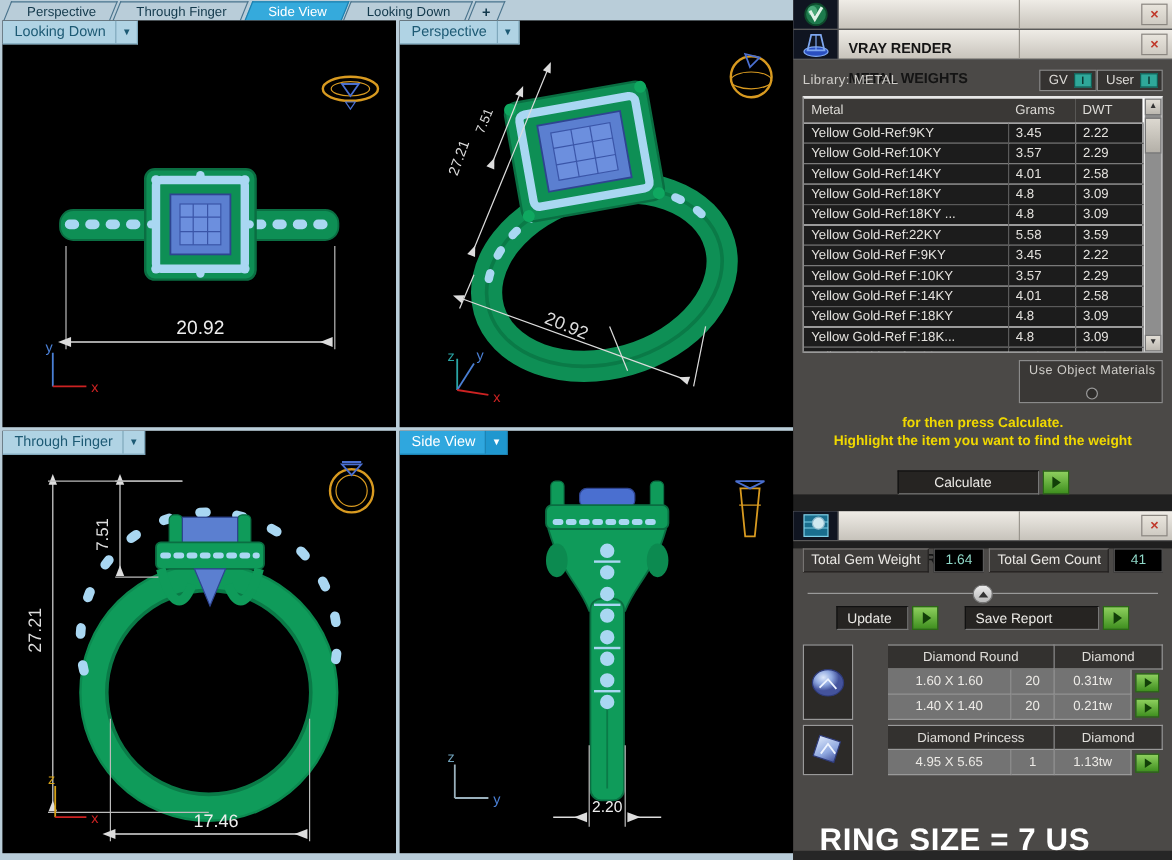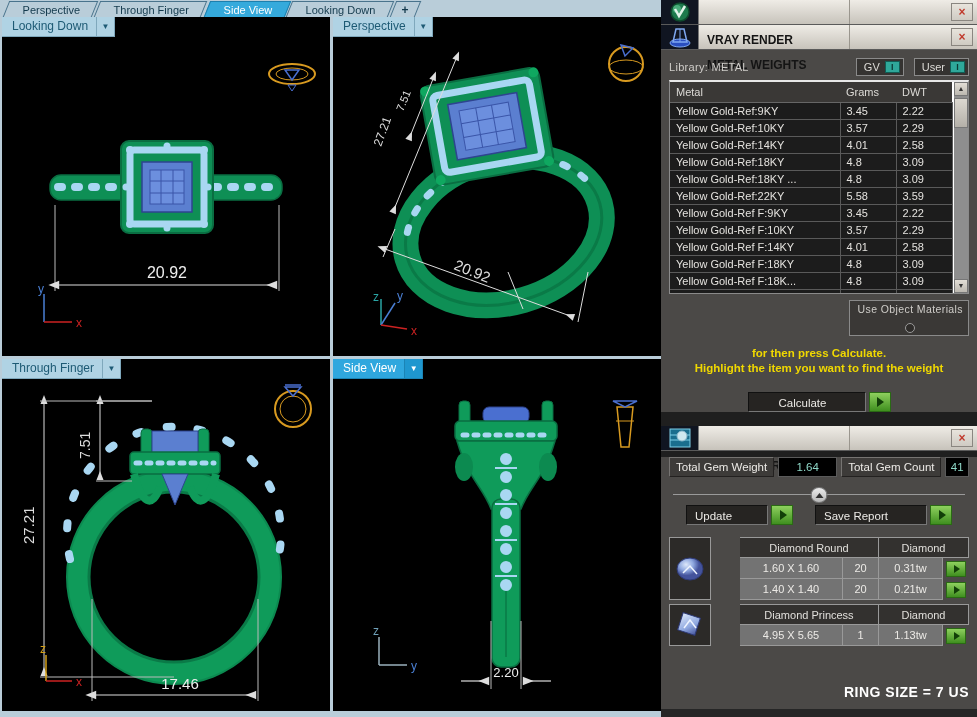--- a/index.html
+++ b/index.html
@@ -43,21 +43,21 @@
                   font-size:12px; font-weight:bold; color:#141414; width:150px;margin-top:40px; }
   .phead .mid { flex:1; border-left:1px solid #9a968e; }
   .phead .xbtn { width:22px; margin:3px 4px; background:linear-gradient(#e8e4dc,#cfcbc3);
                  border:1px solid #8a8680; display:flex; align-items:center; justify-content:center;
                  color:#c0392b; font-size:12px; font-weight:bold; }
 
   .pbody { background:#4b4947; padding:0 8px; }
 
   .lib-row { display:flex; align-items:center; height:30px; padding-top:4px; }
   .lib-row .lib { font-size:11px; color:#cfcdc9; letter-spacing:.3px; }
-  .toggle { display:flex; align-items:center; margin-left:10px; border:1px solid #8a8a8a;
+  .toggle { display:flex; align-items:center; margin-left:0; border:1px solid #8a8a8a;
             background:#353331; padding:2px 3px 2px 7px; gap:5px; }
   .toggle .tlabel { font-size:11px; color:#dddbd7; }
   .toggle .tbox { width:15px; height:12px; background:#2fa89a; border:1px solid #115e55;
                   color:#0c3a34; font-size:9px; font-weight:bold; text-align:center; line-height:11px; }
   .lib-spacer { flex:1; }
 
   .mtable-wrap { position:relative; height:214px; border:1px solid #8a8a8a; border-top:2px solid #e8e8e8;
                  background:#ffffff; overflow:hidden; }
   .mtable { width:282px; border-collapse:collapse; table-layout:fixed; }
   .mtable th { background:#3a3836; color:#dddbd7; font-weight:normal; font-size:11px;
@@ -114,22 +114,22 @@
   .gcell { border:1px solid #999; border-left:none; background:#737373; color:#eceae6;
            font-size:11px; display:flex; align-items:center; justify-content:center; }
   .grow + .grow .gcell { border-top:none; }
   .ghead { background:#33312f; color:#e0deda; }
   .gc-name { flex:1.55; } .gc-mat { flex:1; }
   .gc-size { flex:1.55; } .gc-count { flex:0 0 36px; } .gc-wt { flex:0 0 64px; }
   .gc-btn { flex:0 0 26px; border:none; background:transparent; display:flex; align-items:center; justify-content:center; }
   .gbtn.small { width:20px; height:16px; margin:0; }
   .gbtn.small .tri { border-left-width:6px; border-top-width:4px; border-bottom-width:4px; }
 
-  .ringsize { margin-top:38px; padding-left:14px; color:#fff; font-size:14px; font-weight:bold;
-              letter-spacing:.5px;text-align:right; }
+  .ringsize { margin-top:38px; padding-left:14px; color:#fff; font-size:26px; font-weight:bold;
+              letter-spacing:.5px; }
   .panel-bottom { position:absolute; bottom:0; left:0; right:0; height:8px; background:#262626; }
 </style>
 </head>
 <body>
 
 <div class="screen">
 
   <div class="left">
     <div class="tabbar">
       <div class="tab">
@@ -553,35 +553,35 @@
         </svg>
       </div>
       <div class="title">GEM REPORTER</div>
       <div class="mid"></div>
       <div class="xbtn">×</div>
     </div>
 
     <div class="pbody" style="padding-bottom:14px;">
       <div class="totals-row">
         <div class="tot-label">Total Gem Weight</div>
-        <div class="tot-val" style="width:59px;">1.64</div>
+        <div class="tot-val" style="width:42px;">1.64</div>
         <div class="tot-label">Total Gem Count</div>
         <div class="tot-val" style="flex:1;">41</div>
       </div>
 
       <div class="divider-row">
         <div class="line"></div>
         <div class="circ">
             <div class="up"></div>
           </div>
       </div>
 
       <div class="btns-row">
         <div class="field-btn">
-          <div class="field" style="width:82px;">Update</div>
+          <div class="field" style="width:60px;">Update</div>
           <div class="gbtn">
               <div class="tri"></div>
             </div>
         </div>
         <div class="field-btn">
           <div class="field" style="width:112px;">Save Report</div>
           <div class="gbtn">
               <div class="tri"></div>
             </div>
         </div>

